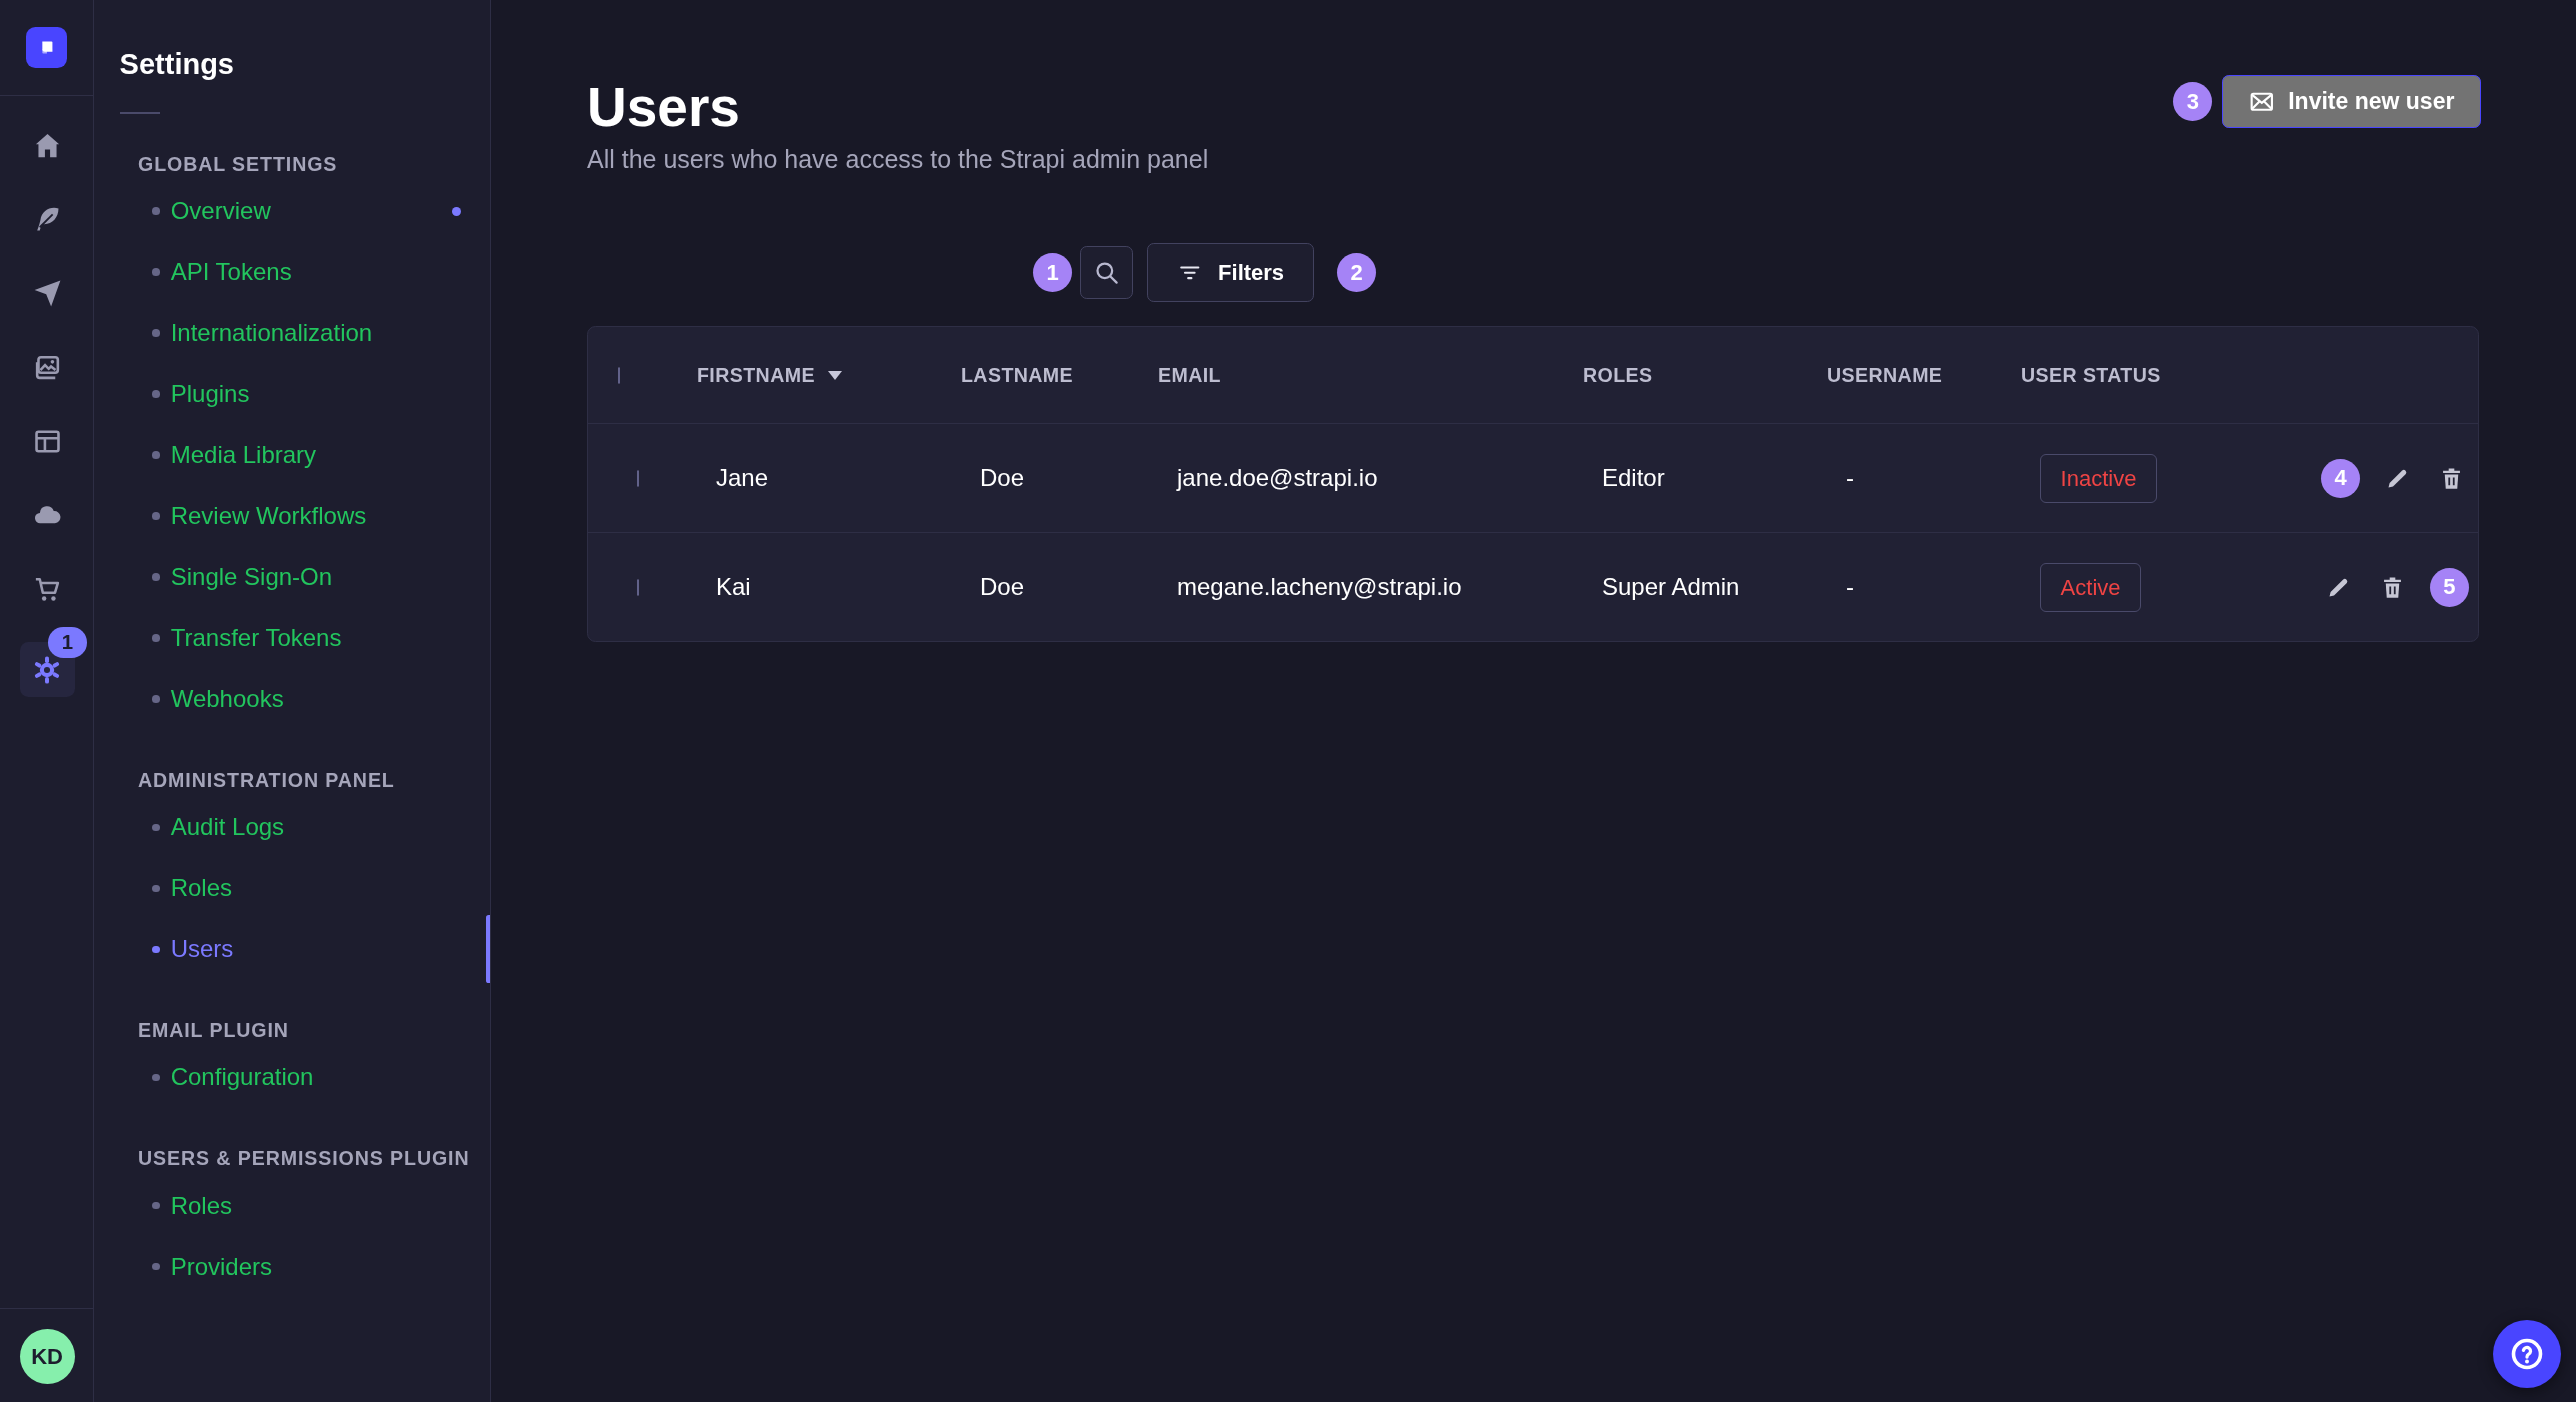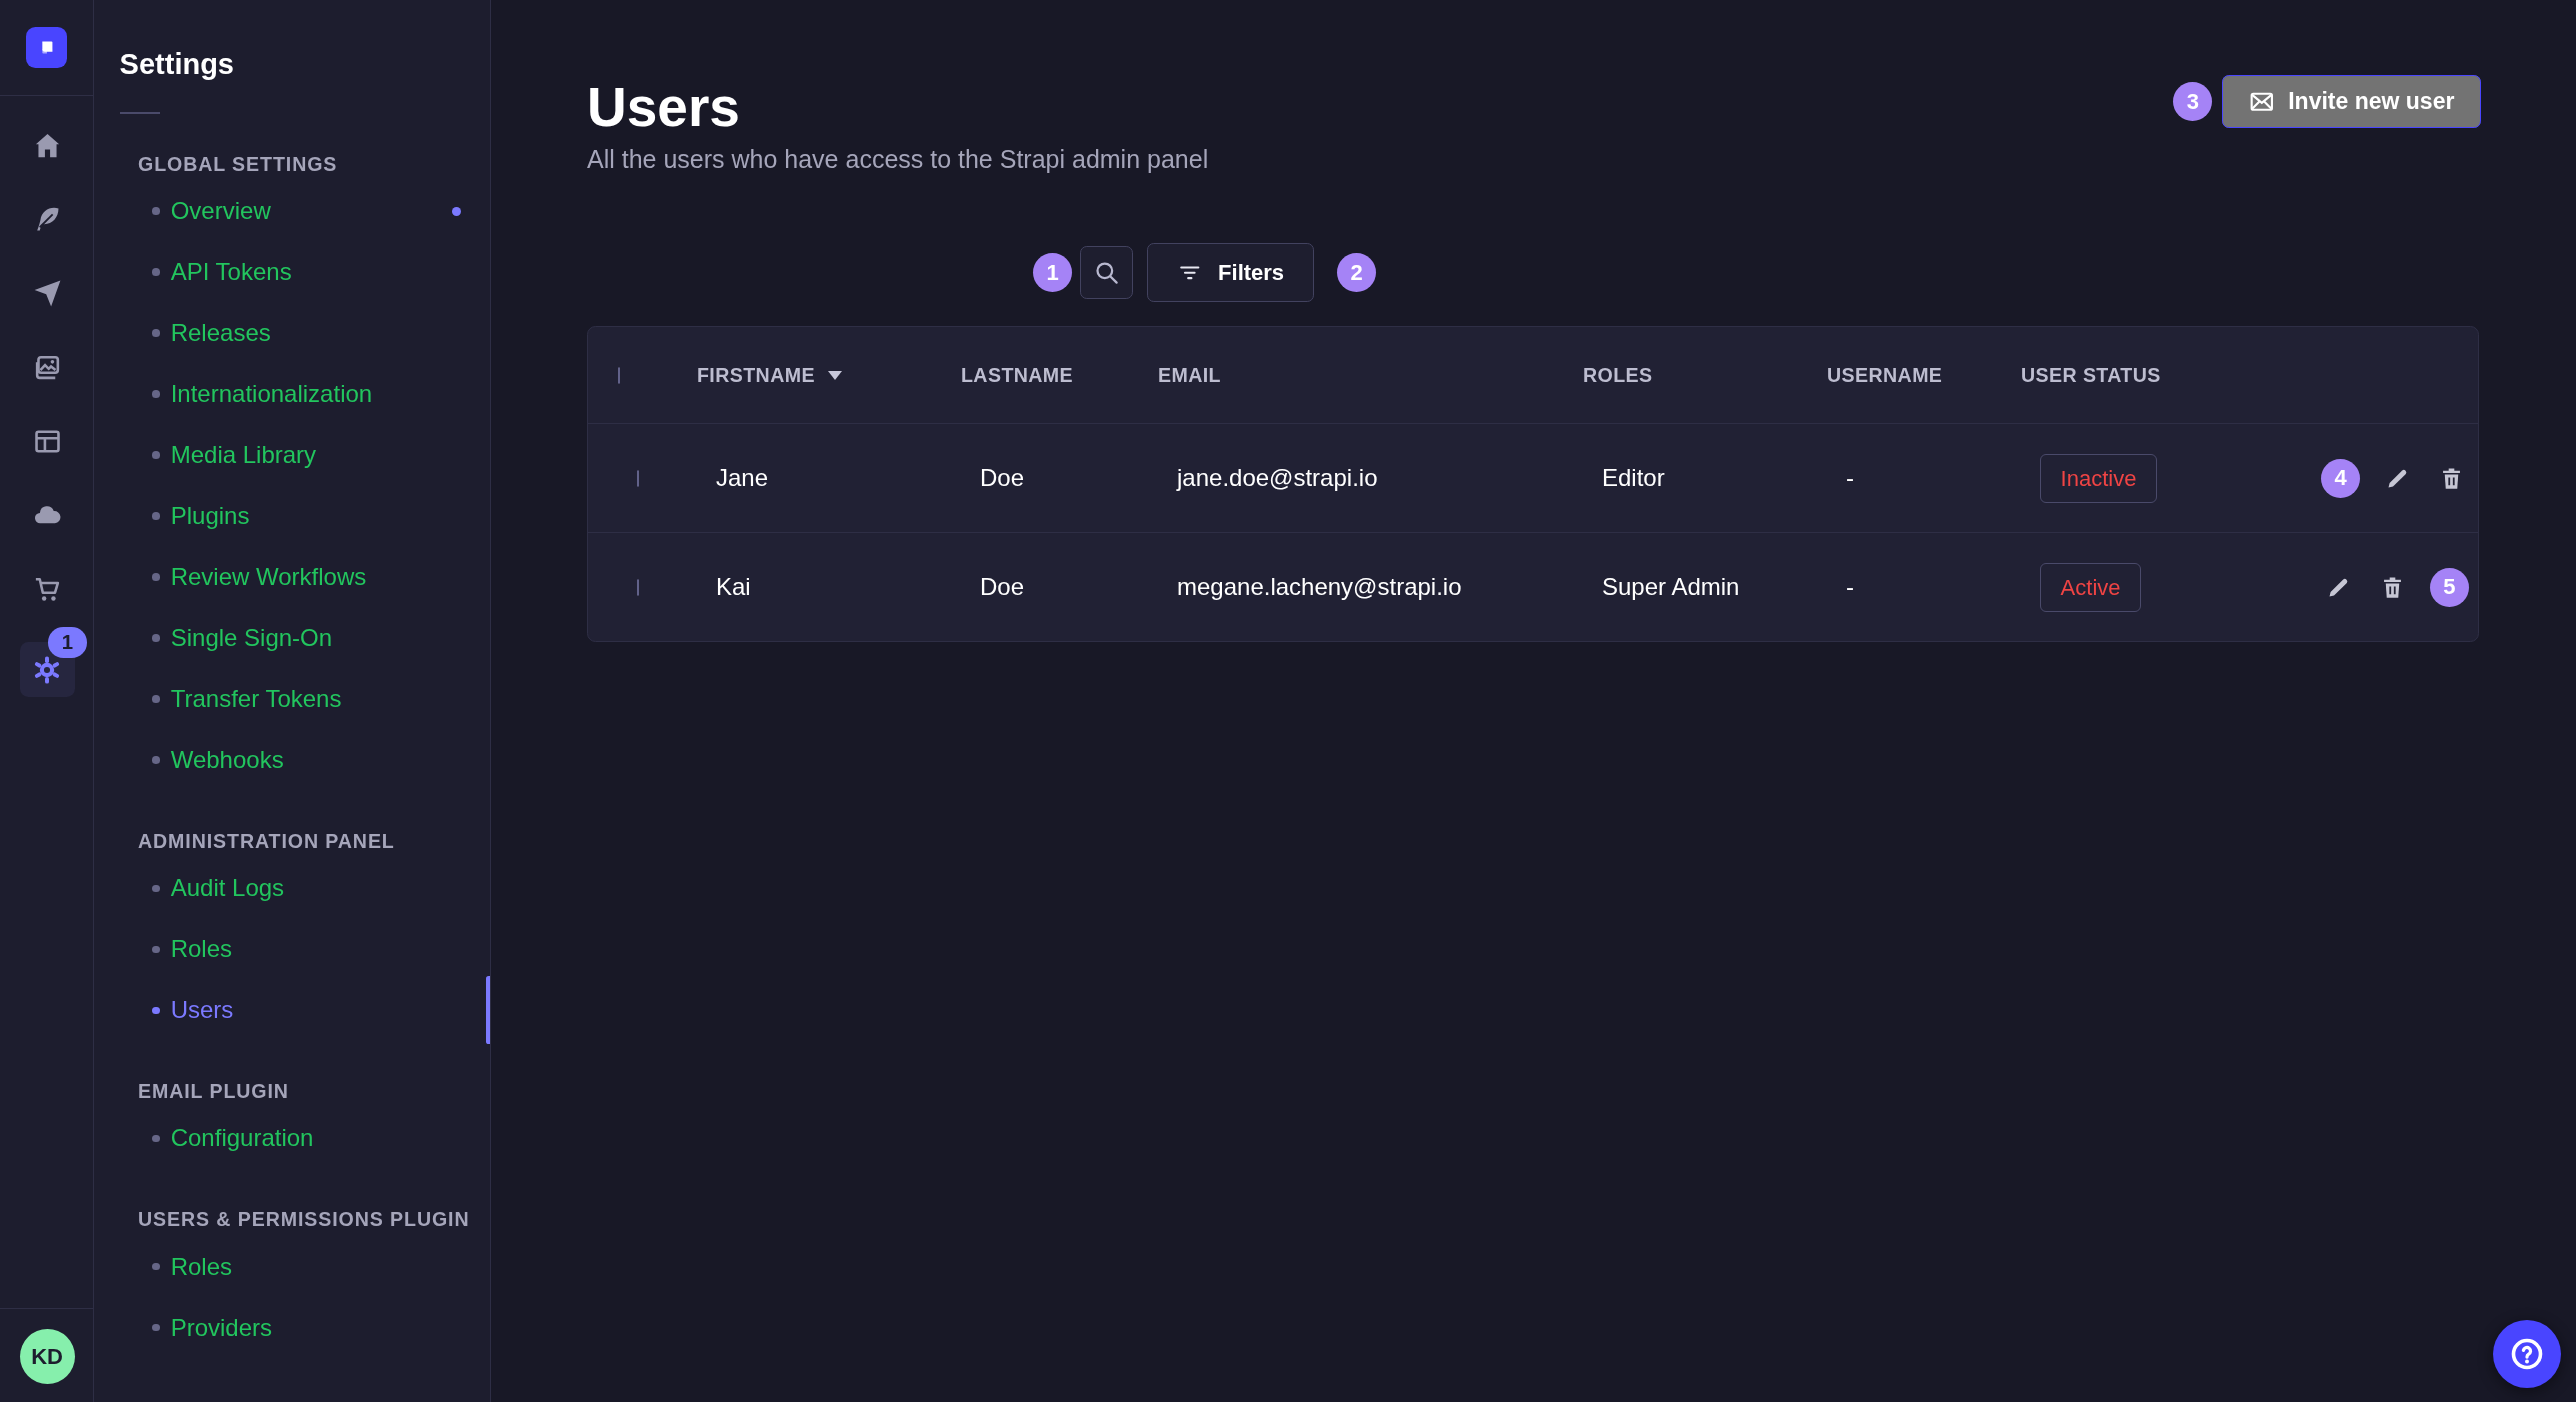--- a/index.html
+++ b/index.html
@@ -178,33 +178,29 @@
       <span class="bullet"></span>
       <span>Overview</span>
       <span class="notif-dot"></span>
     </div>
     <div class="nav-item">
       <span class="bullet"></span>
       <span>API Tokens</span>
     </div>
     <div class="nav-item">
       <span class="bullet"></span>
-      <span>Releases</span>
-    </div>
-    <div class="nav-item">
-      <span class="bullet"></span>
       <span>Internationalization</span>
     </div>
     <div class="nav-item">
       <span class="bullet"></span>
+      <span>Plugins</span>
+    </div>
+    <div class="nav-item">
+      <span class="bullet"></span>
       <span>Media Library</span>
-    </div>
-    <div class="nav-item">
-      <span class="bullet"></span>
-      <span>Plugins</span>
     </div>
     <div class="nav-item">
       <span class="bullet"></span>
       <span>Review Workflows</span>
     </div>
     <div class="nav-item">
       <span class="bullet"></span>
       <span>Single Sign-On</span>
     </div>
     <div class="nav-item">

